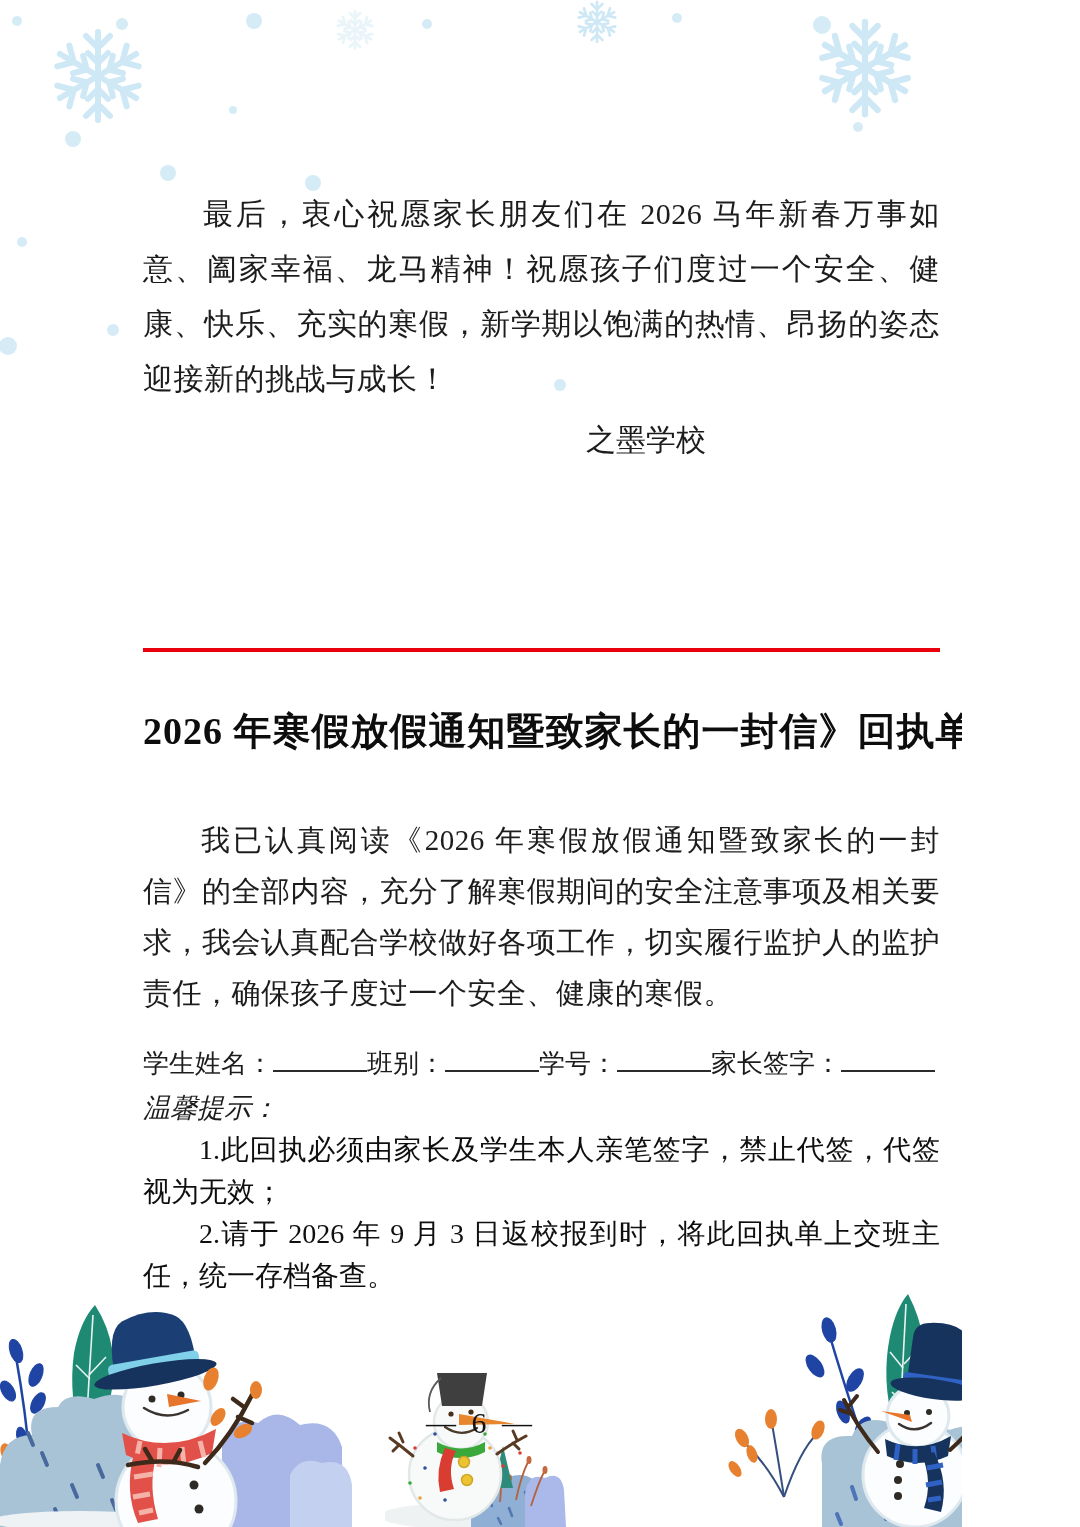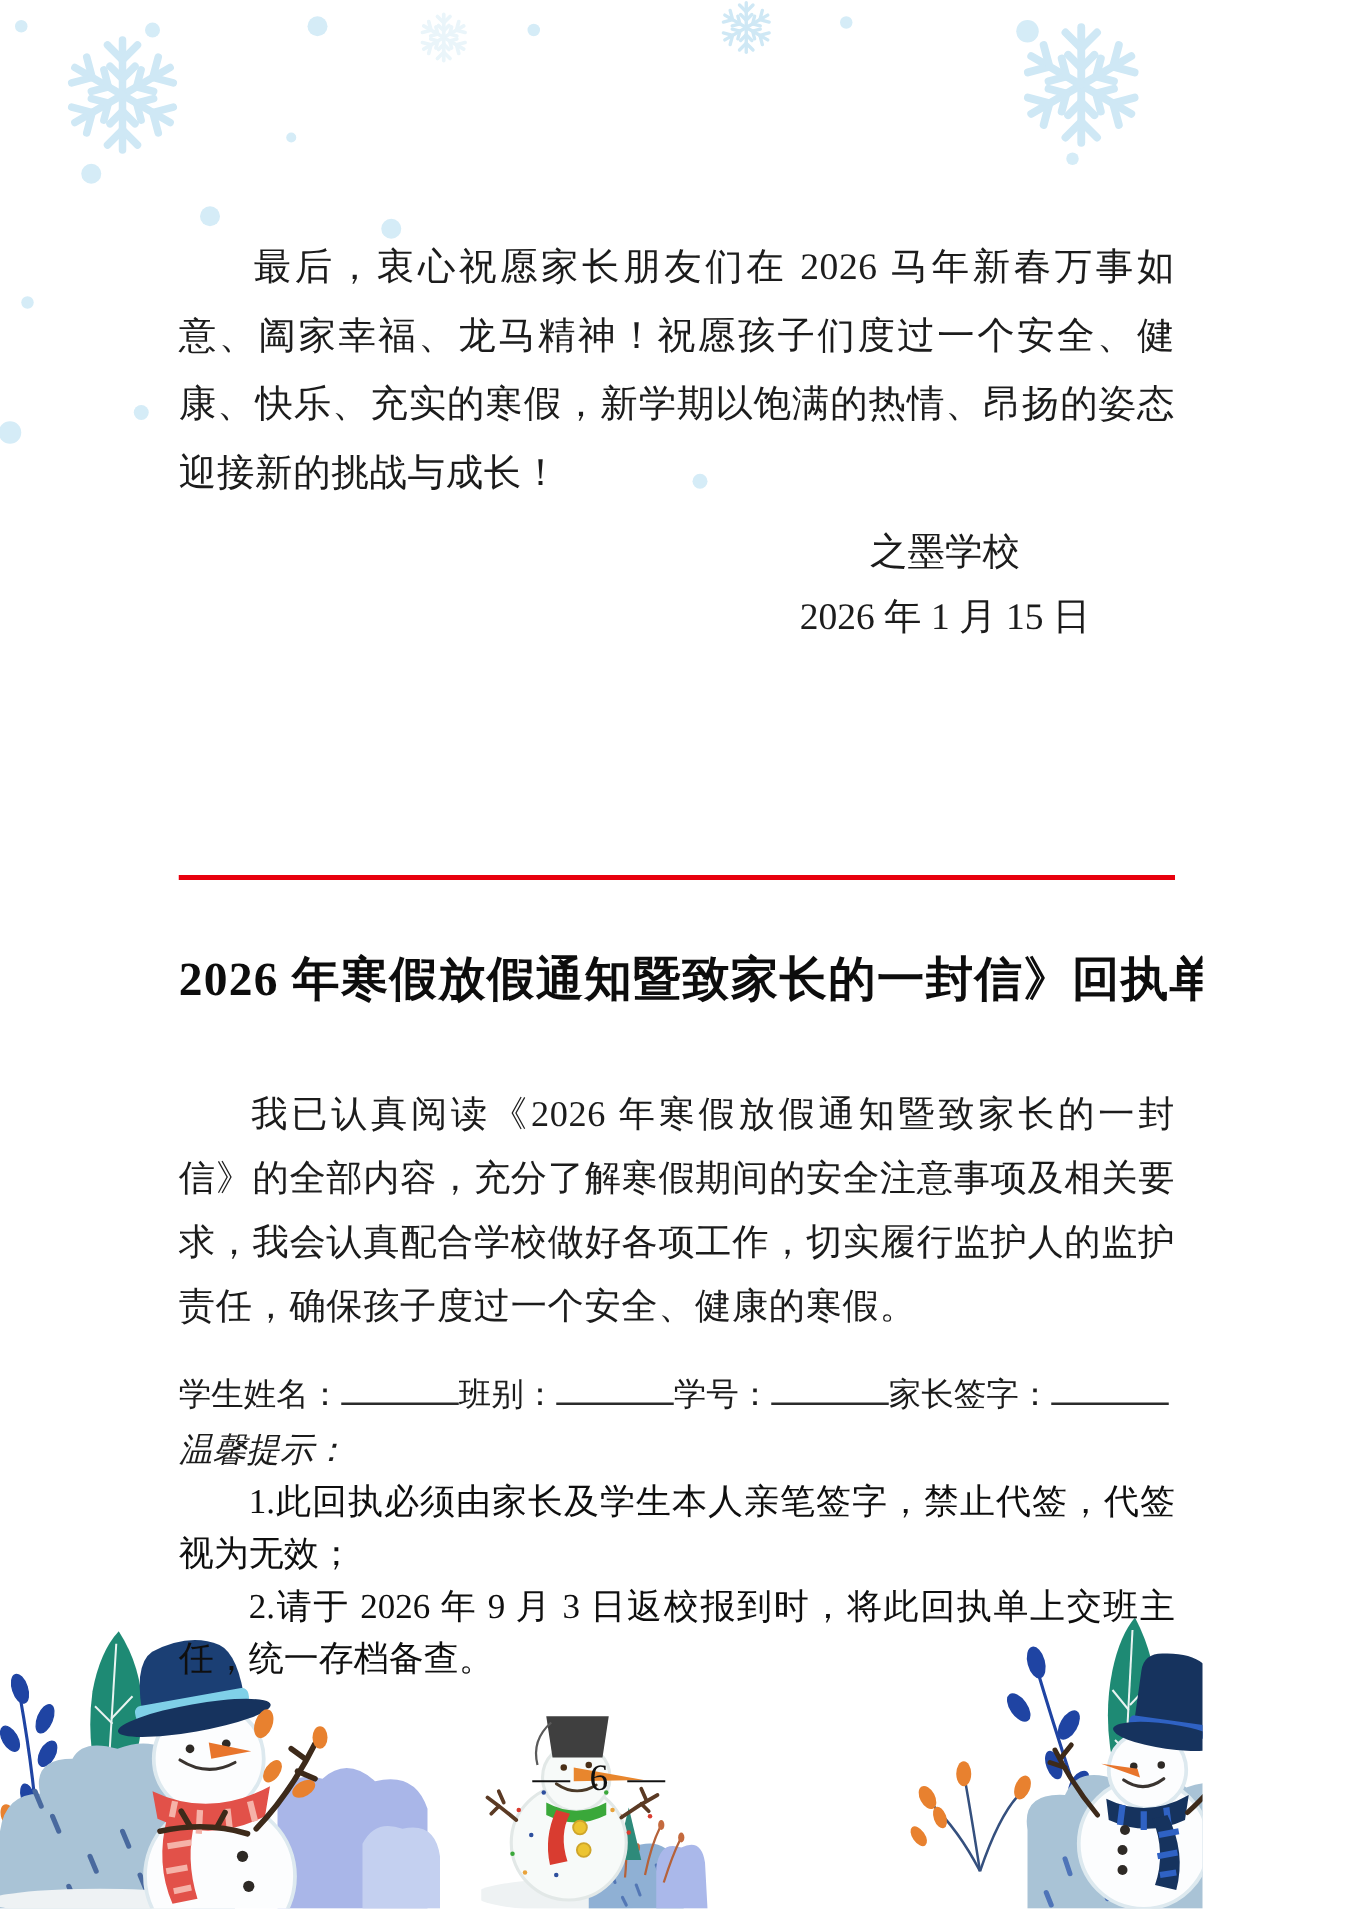--- a/index.html
+++ b/index.html
@@ -4,21 +4,21 @@
 <style>
   html,body{margin:0;padding:0;background:#ffffff;}
   .page{
     position:relative;width:962px;height:1527px;background:#ffffff;overflow:hidden;
     font-family:"Liberation Serif","DejaVu Serif",serif;color:#1c1c1c;
   }
   .deco{position:absolute;z-index:0;}
   .content{position:absolute;left:143px;width:797px;top:0;z-index:2;}
   .para{font-size:30px;line-height:55px;text-align:justify;text-indent:2em;margin:0;letter-spacing:.5px;}
   .lead{margin-top:186px;}
-  .sig-block{width:340px;margin:10px 14px 0 auto;text-align:center;font-size:30px;line-height:52px;}
+  .sig-block{width:340px;margin:10px 14px 0 auto;text-align:left;font-size:30px;line-height:52px;font-family:Liberation Mono, monospace;}
   .divider{height:4px;margin-top:180px;background:var(--accent,#e8000d);border:none;}
   .receipt-title{font-size:38px;font-weight:800;text-align:right;margin:54px 0 0 0;white-space:nowrap;letter-spacing:1px;color:#0d0d0d;}
   .receipt-body{font-size:29px;line-height:51px;text-align:justify;text-indent:2em;margin:58px 0 0 0;letter-spacing:.5px;}
   .form-line{margin-top:24px;font-size:26px;line-height:42px;white-space:nowrap;}
   .form-field{display:inline-block;}
   .blank{display:inline-block;width:94px;height:24px;border-bottom:2px solid #2b2b2b;vertical-align:baseline;}
   .tips-heading{font-size:27px;line-height:42px;margin-top:2px;font-style:italic;}
   .tip{font-size:28px;font-weight:normal;line-height:42px;text-align:justify;text-indent:2em;margin:0;color:#0f0f0f;}
   .page-num{position:absolute;left:0;right:0;top:1406px;text-align:center;font-size:30px;letter-spacing:4px;z-index:3;color:#111;}
 </style>
@@ -351,21 +351,20 @@
     <circle cx="178" cy="172" r="4" fill="#2e2a26"></circle>
     <circle cx="176" cy="188" r="4" fill="#2e2a26"></circle>
     <circle cx="176" cy="204" r="4" fill="#2e2a26"></circle>
   </svg>
 
   <main class="content">
     <p class="para lead">最后，衷心祝愿家长朋友们在 2026 马年新春万事如意、阖家幸福、龙马精神！祝愿孩子们度过一个安全、健康、快乐、充实的寒假，新学期以饱满的热情、昂扬的姿态迎接新的挑战与成长！</p>
 
     <div class="sig-block">
       <div>之墨学校</div>
-      <div>2026 年 1 月 15 日</div>
     </div>
 
     <div class="divider"></div>
 
     <h1 class="receipt-title">2026 年寒假放假通知暨致家长的一封信》回执单</h1>
 
     <p class="receipt-body">我已认真阅读《2026 年寒假放假通知暨致家长的一封信》的全部内容，充分了解寒假期间的安全注意事项及相关要求，我会认真配合学校做好各项工作，切实履行监护人的监护责任，确保孩子度过一个安全、健康的寒假。</p>
 
     <div class="form-line">
       <span class="form-field"><span>学生姓名：</span><span class="blank"></span></span><span class="form-field"><span>班别：</span><span class="blank"></span></span><span class="form-field"><span>学号：</span><span class="blank"></span></span><span class="form-field"><span>家长签字：</span><span class="blank"></span></span>

